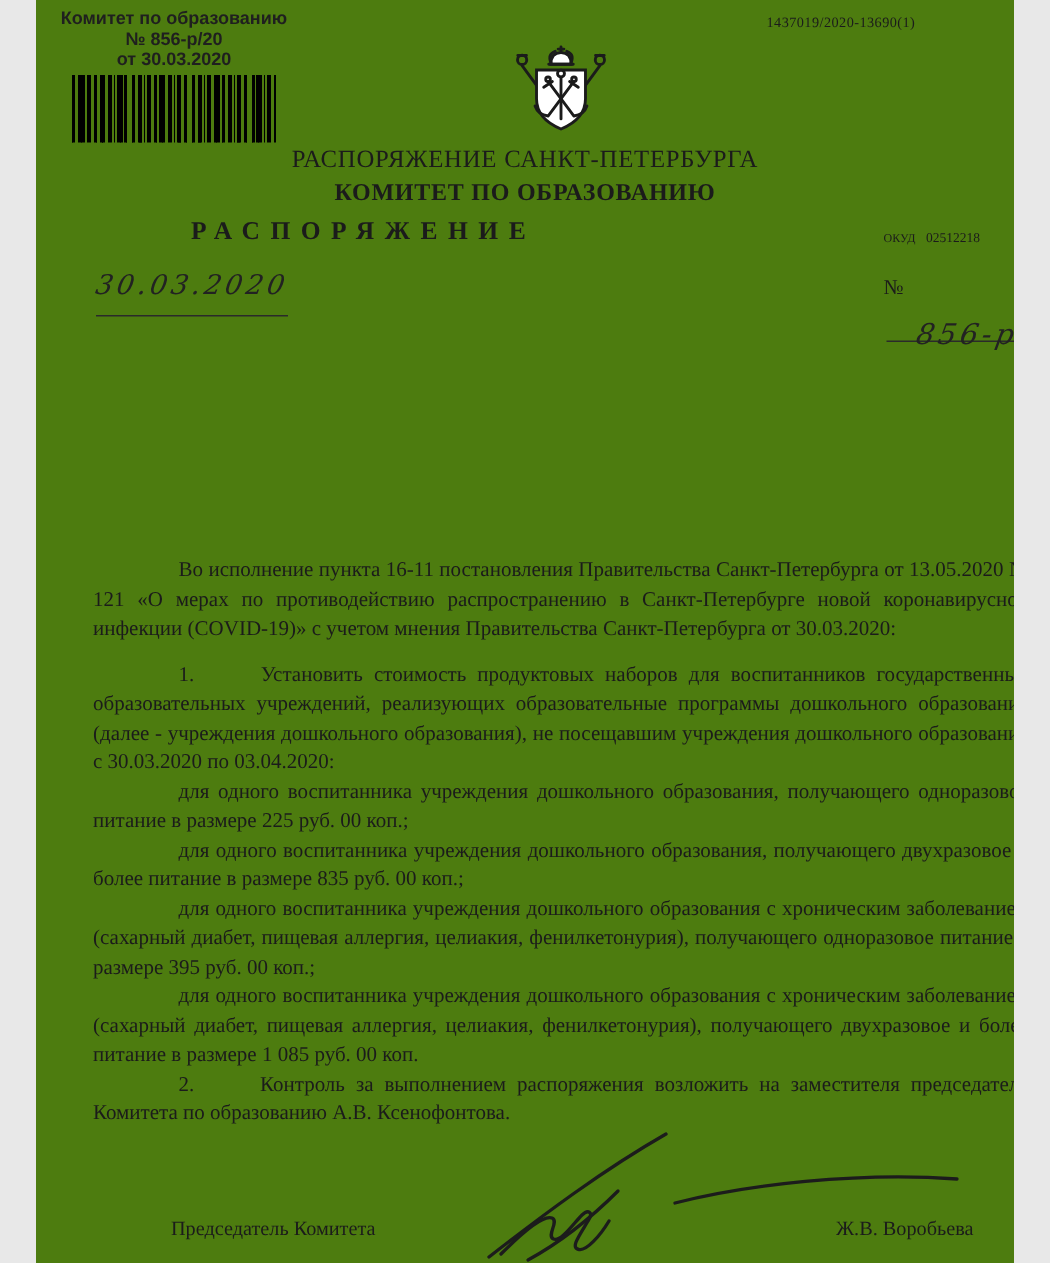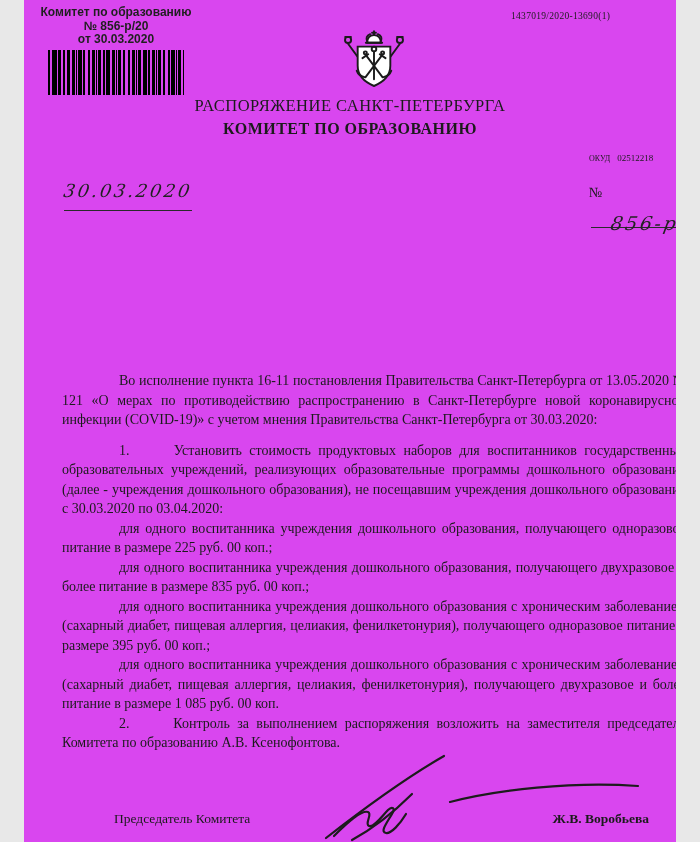--- a/index.html
+++ b/index.html
@@ -1,17 +1,17 @@
 <!DOCTYPE html>
 <html><head>
 <meta charset="utf-8">
 <style>
   html,body{margin:0;padding:0;background:#e8e8e8;}
   #page{
-    position:relative;width:652px;height:842px;background:#d946ef;
+    position:relative;width:652px;height:842px;background:#4d7c0f;
     font-family:"Liberation Serif",serif;color:#1b1b1b;overflow:hidden;
     margin:0 auto;
   }
   
   .stamp{position:absolute;left:8px;top:6px;width:168px;text-align:center;
     font-family:"Liberation Sans",sans-serif;font-weight:bold;font-size:12px;
     line-height:13.5px;color:#1f1f1f;}
   .barcode{margin:3px auto 0;width:136px;height:45px;
     background:
       repeating-linear-gradient(90deg,#000 0 2px,rgba(0,0,0,0) 2px 5px),
@@ -47,21 +47,21 @@
   
   .subject{position:absolute;left:62px;top:230px;font-weight:bold;font-size:13.5px;
     line-height:17.6px;white-space:pre-line;}
   
   .body-text{position:absolute;left:38px;top:371px;width:624px;font-size:14px;
     line-height:19.5px;text-align:justify;}
   .body-text p{margin:0;text-indent:57px;}
   .body-text p.gap-before{margin-top:11px;}
   
   .sig-title{position:absolute;left:90px;top:811px;font-weight:normal;font-size:13.5px;}
-  .sig-name{position:absolute;right:27px;top:811px;font-weight:bold;font-size:13.5px;}
+  .sig-name{position:absolute;right:27px;top:811px;font-weight:normal;font-size:13.5px;}
   .sig-svg{position:absolute;left:258px;top:748px;width:370px;height:94px;}
   .sig-svg path{stroke:#1c1c1c;stroke-width:2.2;fill:none;stroke-linecap:round;}
 </style>
 </head>
 <body>
 
 <div id="page">
 
   <div class="stamp">
     <div>Комитет по образованию</div>
@@ -89,20 +89,21 @@
 
     <path d="M50 23 V52"></path>
     <circle cx="50" cy="20.5" r="2.4"></circle>
 
     <path class="filled" d="M43 14 q0 -8 7 -8 q7 0 7 8 z"></path>
     <path d="M41.5 14 h17 M43 13 q-2.5 -6 3 -8 M57 13 q2.5 -6 -3 -8 M50 6 v-4 M48 3.5 h4"></path>
   </svg>
 
   <div class="gov">РАСПОРЯЖЕНИЕ САНКТ-ПЕТЕРБУРГА</div>
   <div class="committee">КОМИТЕТ ПО ОБРАЗОВАНИЮ</div>
+  <div class="doctype">РАСПОРЯЖЕНИЕ</div>
   <div class="okud">
     <span class="lbl">ОКУД</span><span>02512218</span>
   </div>
 
   <div class="date-field">
     <span class="handwriting">30.03.2020</span>
   </div>
   <div class="num-field">
     <span class="num-sign">№</span><span class="num-underline"><span class="handwriting">856-р</span></span>
   </div>

